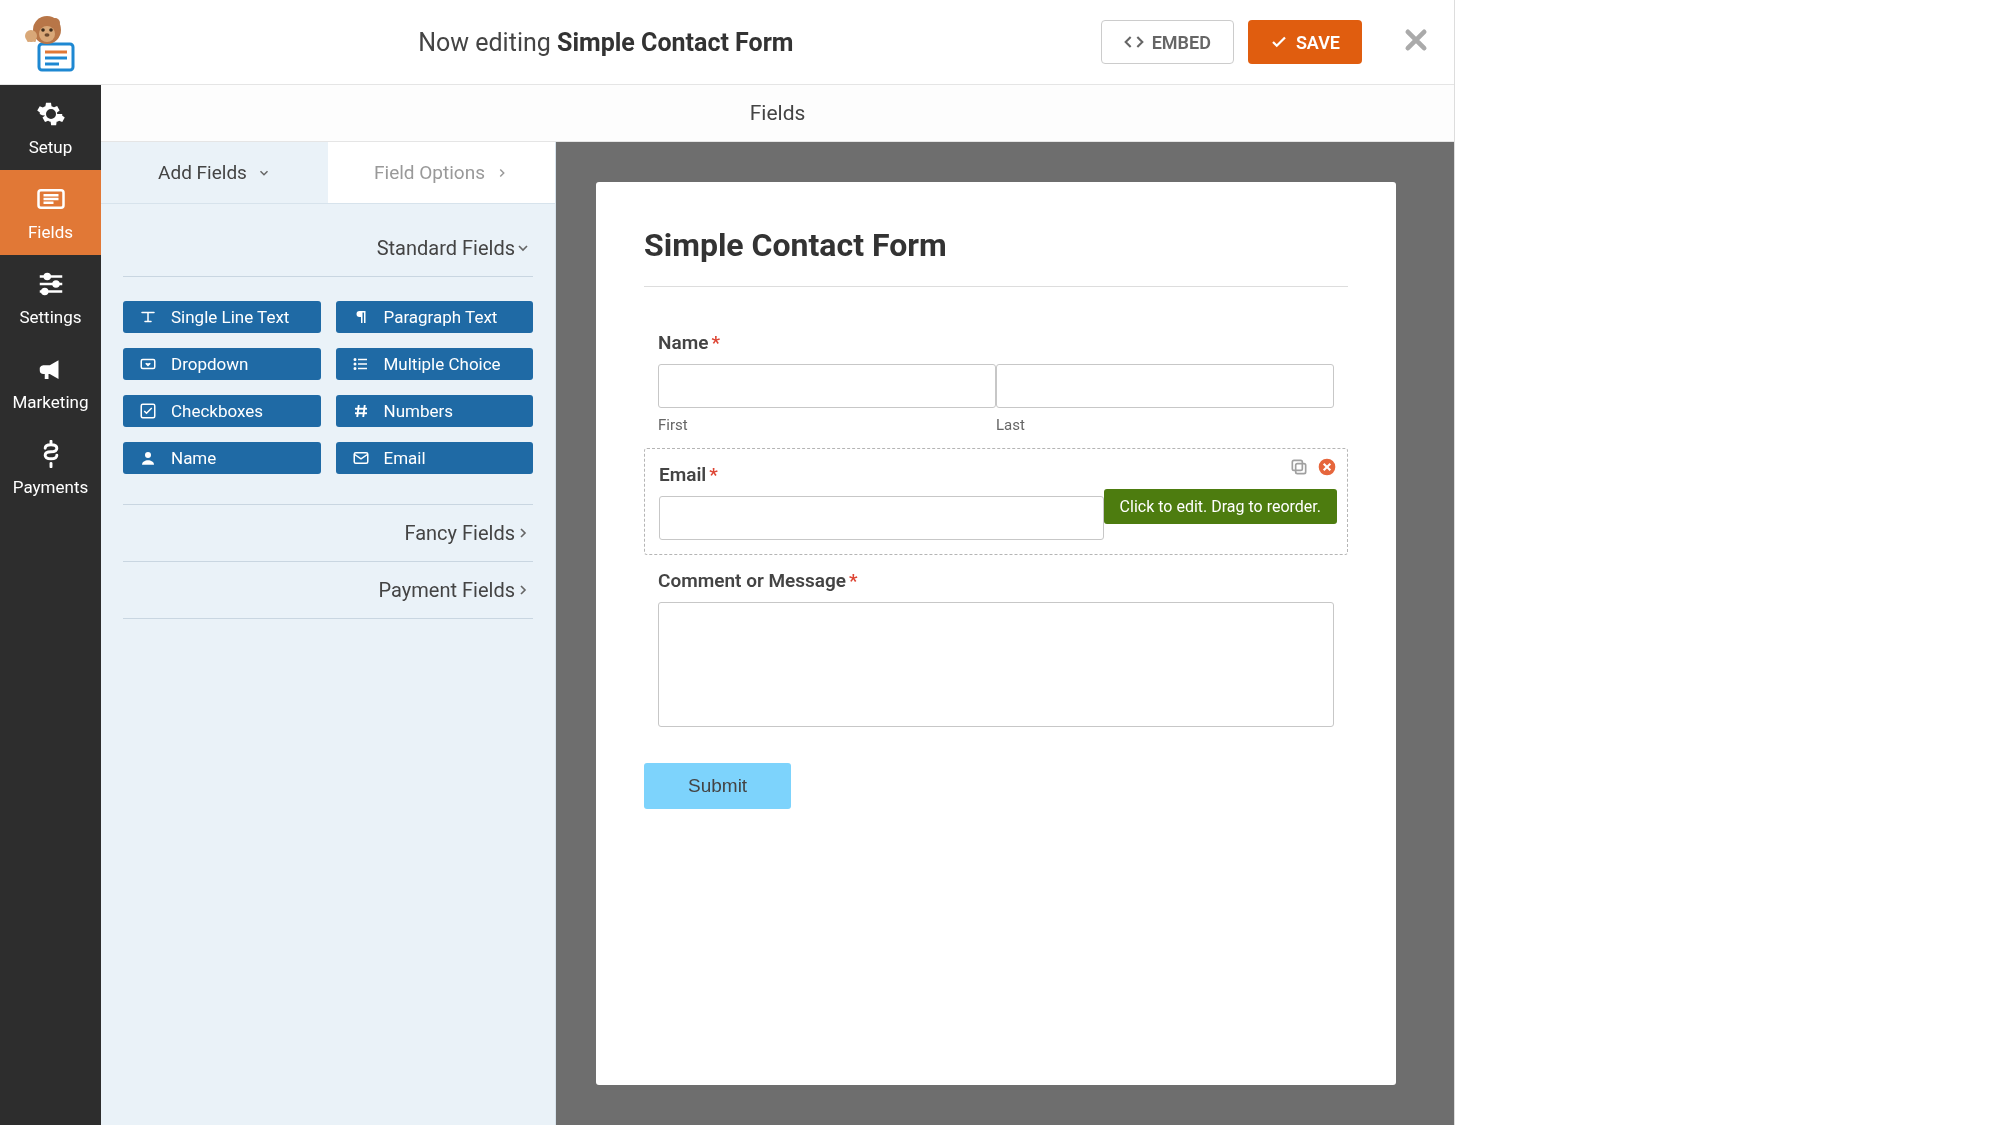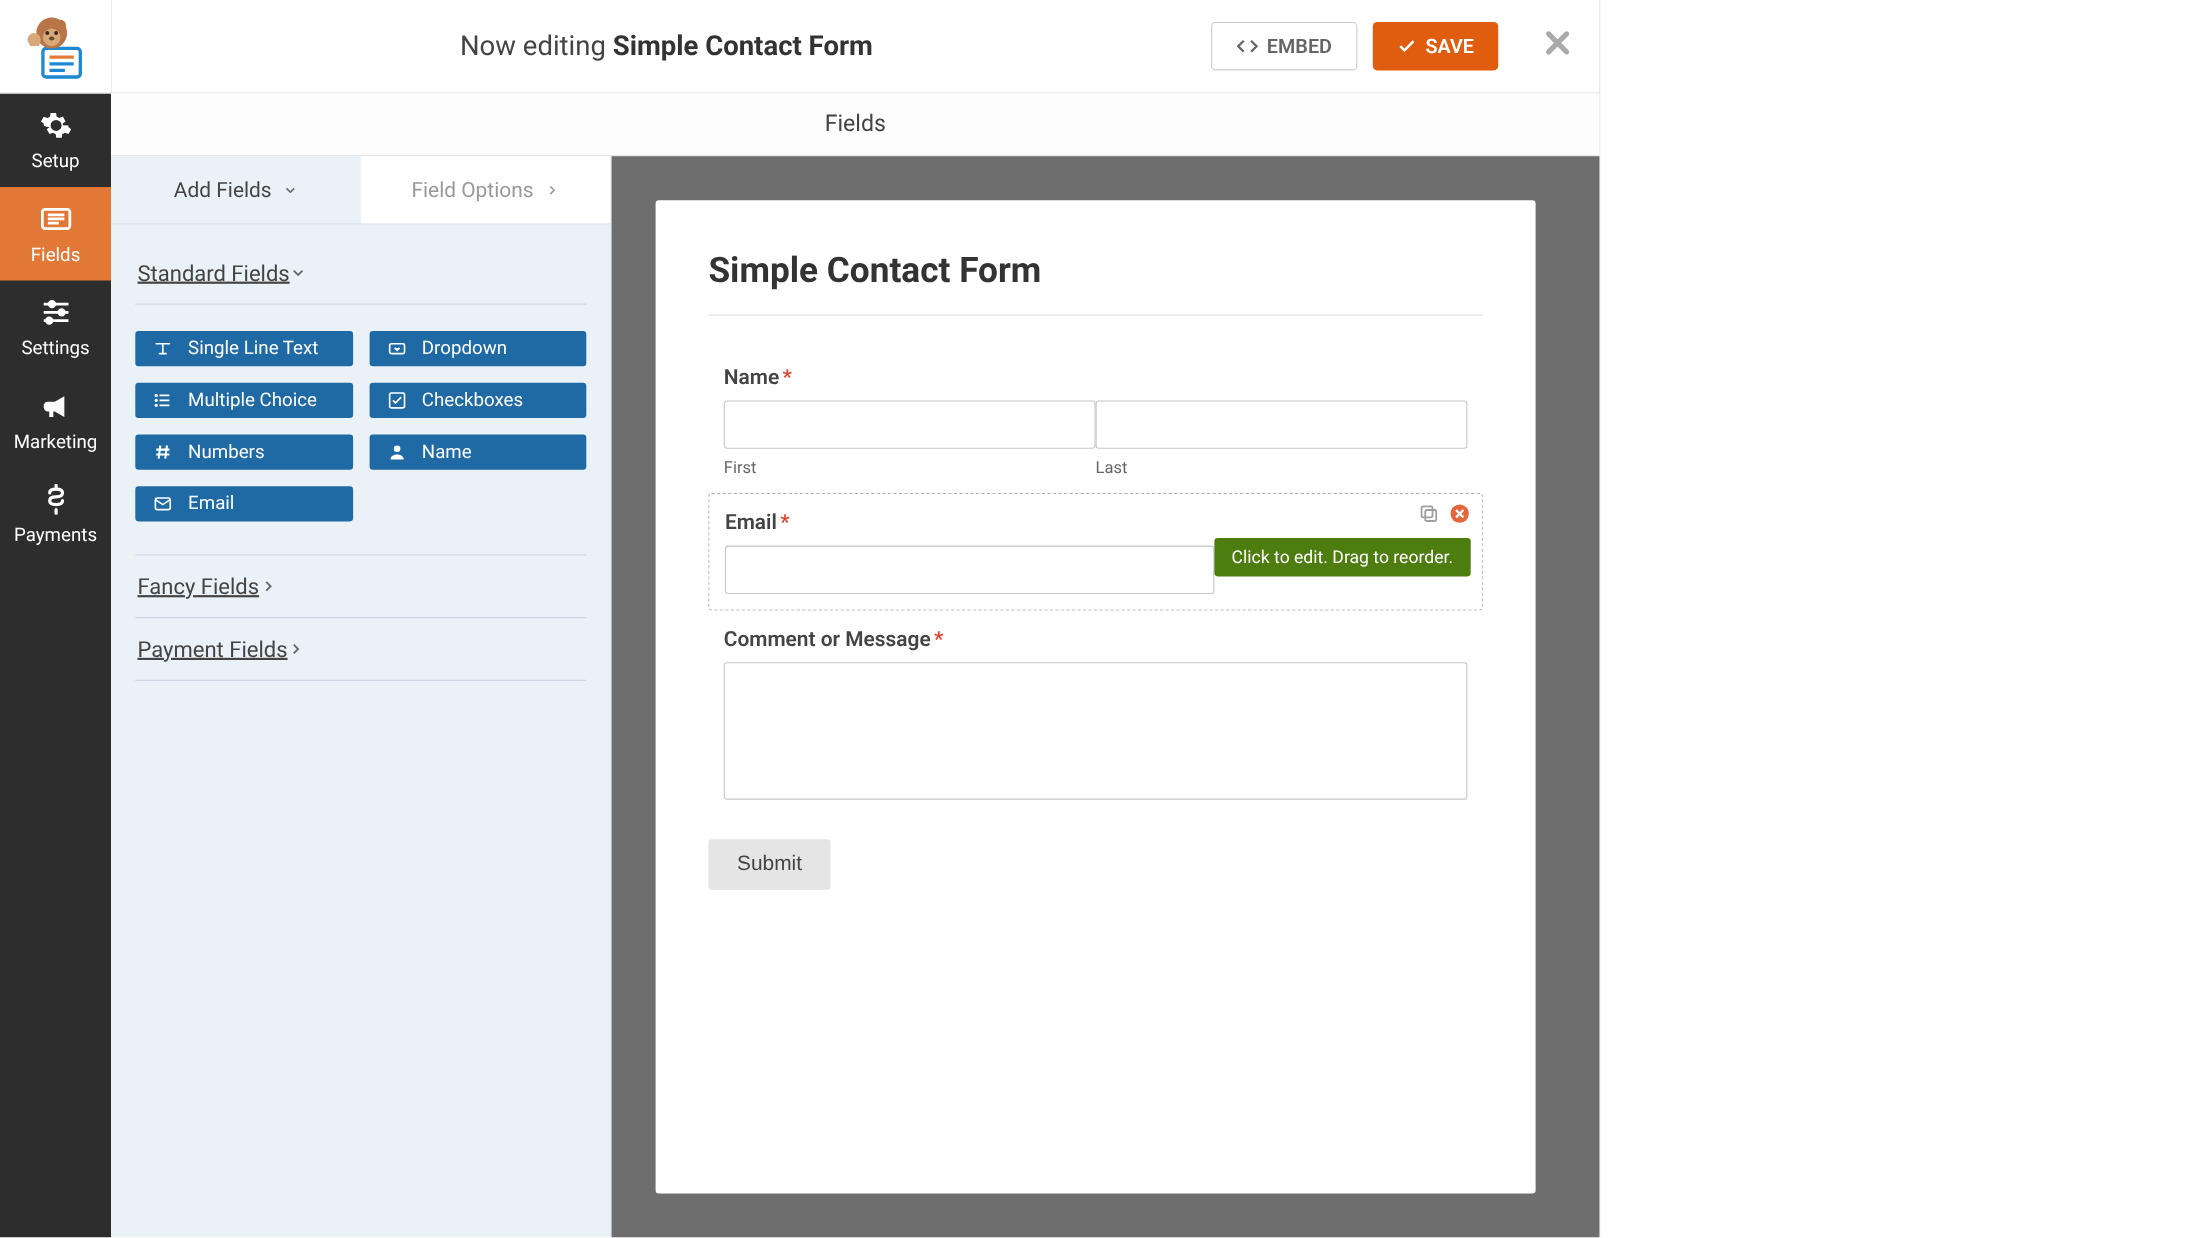--- a/index.html
+++ b/index.html
@@ -89,26 +89,25 @@
   align-items:center;
   justify-content:center;
   font-size:19px;
   color:#444;
   cursor:pointer;
   gap:10px;
 }
 .panel-tab.inactive { background:#fff; color:#999;}
 .panel-body { padding: 26px 22px; }
 .section-row {
-  display:flex; align-items:center; justify-content:flex-start;
+  display:flex; align-items:center; justify-content:flex-end;
   padding: 16px 2px;
   border-bottom:1px solid #c9d6e1;
   font-size:20px; color:#444;
   cursor:pointer;
-  text-decoration:underline;
 }
 .field-grid {
   display:grid;
   grid-template-columns: 1fr 1fr;
   gap: 15px;
   padding: 24px 0 30px 0;
   border-bottom:1px solid #c9d6e1;
 }
 .field-btn {
   background:#1f6aa5;
@@ -151,21 +150,21 @@
 .tooltip {
   position:absolute; right:10px; top:40px;
   background:#4d7c0f; color:#fff; font-size:16px;
   padding:8px 16px; border-radius:3px;
 }
 .textarea {
   width:100%; height:125px; border:1px solid #c7c7c7; border-radius:3px;
   padding:10px; font-size:16px; resize:none;
 }
 .submit-btn {
-  background:#e5e5e5; border:none; height:46px; padding:0 26px;
+  background:#7dd3fc; border:none; height:46px; padding:0 44px;
   font-size:19px; color:#444; border-radius:3px; cursor:pointer;
 }
 .right-pad {
   position:absolute; left:1455px; top:0; width:545px; height:1125px; background:#fff;
 }
 </style>
 </head>
 <body>
 
 <div class="seg-container">
@@ -301,20 +300,26 @@
           </div>
 
           <div class="field-grid">
             <div class="field-btn">
               <svg width="18" height="18" viewBox="0 0 24 24" fill="none" stroke="#fff" stroke-width="2">
                   <path d="M4 6h16M12 6v12M8 18h8" stroke-linecap="round"></path>
                 </svg>
               <span>Single Line Text</span>
             </div>
             <div class="field-btn">
+              <svg width="18" height="18" viewBox="0 0 24 24" fill="#fff">
+                  <path d="M10 4a4 4 0 000 8h2v8h2V6h2v14h2V4H10z"></path>
+                </svg>
+              <span>Paragraph Text</span>
+            </div>
+            <div class="field-btn">
               <svg width="18" height="18" viewBox="0 0 24 24" fill="none" stroke="#fff" stroke-width="2">
                   <rect x="3" y="6" width="18" height="12" rx="2"></rect>
                   <polyline points="9 11 12 14 15 11" fill="#fff"></polyline>
                 </svg>
               <span>Dropdown</span>
             </div>
             <div class="field-btn">
               <svg width="18" height="18" viewBox="0 0 24 24" fill="none" stroke="#fff" stroke-width="2">
                   <line x1="8" y1="6" x2="20" y2="6"></line>
                   <line x1="8" y1="12" x2="20" y2="12"></line>

